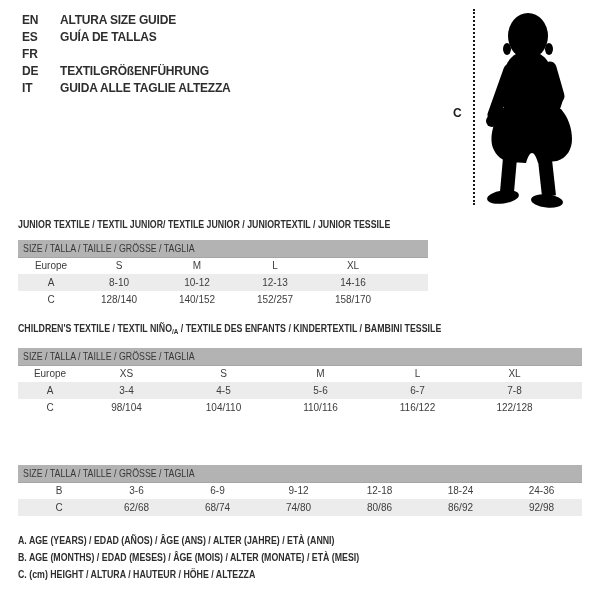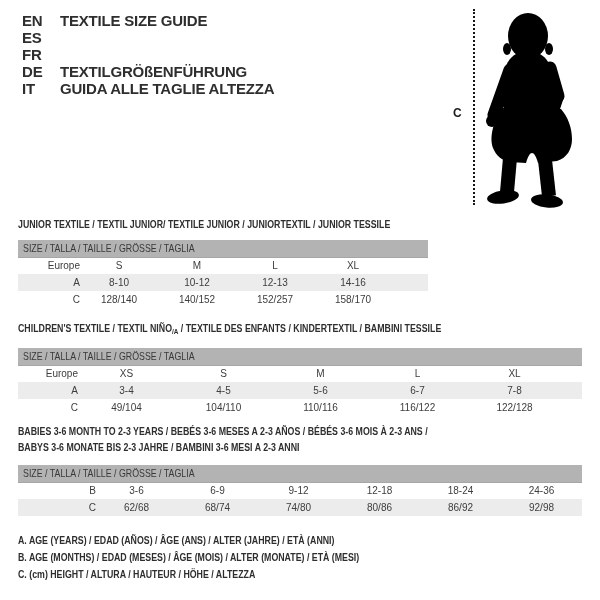--- a/index.html
+++ b/index.html
@@ -9,61 +9,62 @@
 
   
   .cond { display:inline-block; white-space:nowrap;
     transform:scaleX(0.8); transform-origin:0 50%; }
   .cond-bar { display:inline-block; white-space:nowrap;
     transform:scaleX(0.84); transform-origin:0 50%; }
 
   
   .lang { position:absolute; left:22px; top:12px; }
   .lang-row { display:flex; height:17px; line-height:17px;
-    font-weight:bold; font-size:15px; color:#2e2e2e; letter-spacing:-0.2px; }
+    font-weight:bold; font-size:12px; color:#2e2e2e; letter-spacing:-0.2px; }
   .lang-code { width:38px; }
 
   
   .measure-line { position:absolute; left:473px; top:9px; height:196px; width:0;
     border-left:2px dotted #151515; }
   .measure-label { position:absolute; left:453px; top:106px; font-weight:bold;
     font-size:12px; color:#1c1c1c; }
   .baby { position:absolute; left:483px; top:8px; }
 
   
   .sec-title { position:absolute; left:18px; font-weight:bold; font-size:11px;
     color:#2e2e2e; line-height:16px; white-space:nowrap; }
   .sub { font-size:8px; vertical-align:-2px; }
 
   
   .tbl { position:absolute; left:18px; border-collapse:collapse; table-layout:fixed; }
   .tbl td { height:17px; font-size:10px; text-align:center; vertical-align:middle;
     padding:0; color:#3d3d3d; overflow:hidden; }
-  .tbl td.lbl { text-align:right; padding-left:4px;margin-top:24px; }
+  .tbl td.lbl { text-align:center; padding-left:4px;margin-top:24px; }
   .tbl tr.bar td { background:#b3b3b3; border-bottom:1px solid #a6a6a6;
     text-align:left; padding-left:5px; font-size:10.5px; color:#383838; }
   .tbl tr.shaded td { background:#ececec; }
 
   
   .legend { position:absolute; left:18px; top:532px; }
   .legend-row { height:17px; line-height:17px; font-weight:bold; font-size:11px;
     color:#2e2e2e; white-space:nowrap; }
 </style>
 </head>
 <body>
 
 <div class="canvas">
 
   <div class="lang">
     <div class="lang-row">
       <span class="lang-code">EN</span>
-      <span>TEXTILE SIZE GUIDE</span>
+      <span>ALTURA SIZE GUIDE</span>
     </div>
     <div class="lang-row">
       <span class="lang-code">ES</span>
+      <span>GUÍA DE TALLAS</span>
     </div>
     <div class="lang-row">
       <span class="lang-code">FR</span>
     </div>
     <div class="lang-row">
       <span class="lang-code">DE</span>
       <span>TEXTILGRÖßENFÜHRUNG</span>
     </div>
     <div class="lang-row">
       <span class="lang-code">IT</span>
@@ -165,34 +166,30 @@
       <td class="lbl">A</td>
       <td>3-4</td>
       <td>4-5</td>
       <td>5-6</td>
       <td>6-7</td>
       <td>7-8</td>
       <td></td>
     </tr>
     <tr>
       <td class="lbl">C</td>
-      <td>49/104</td>
+      <td>98/104</td>
       <td>104/110</td>
       <td>110/116</td>
       <td>116/122</td>
       <td>122/128</td>
       <td></td>
     </tr>
   </tbody>
     </table>
 
-  <div class="sec-title" style="top:423px">
-    <span class="cond">BABIES 3-6 MONTH TO 2-3 YEARS / BEBÉS 3-6 MESES A 2-3 AÑOS / BÉBÉS 3-6 MOIS À 2-3 ANS /</span><br>
-    <span class="cond">BABYS 3-6 MONATE BIS 2-3 JAHRE / BAMBINI 3-6 MESI A 2-3 ANNI</span>
-  </div>
   <table class="tbl" style="top:465px; width:564px">
     <colgroup>
         <col style="width:78px">
         <col style="width:81px">
         <col style="width:81px">
         <col style="width:81px">
         <col style="width:81px">
         <col style="width:81px">
         <col style="width:81px">
       </colgroup>

